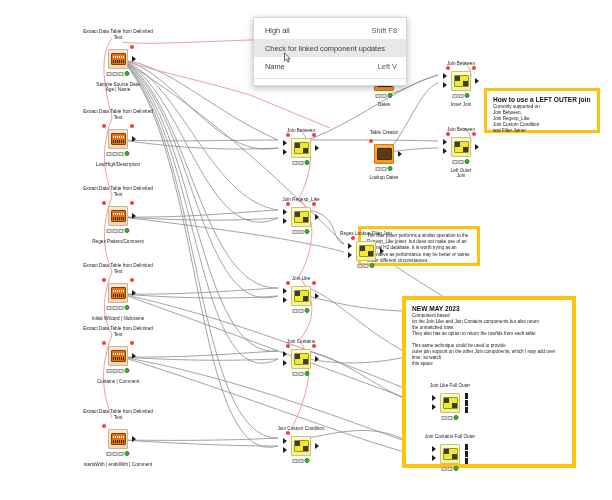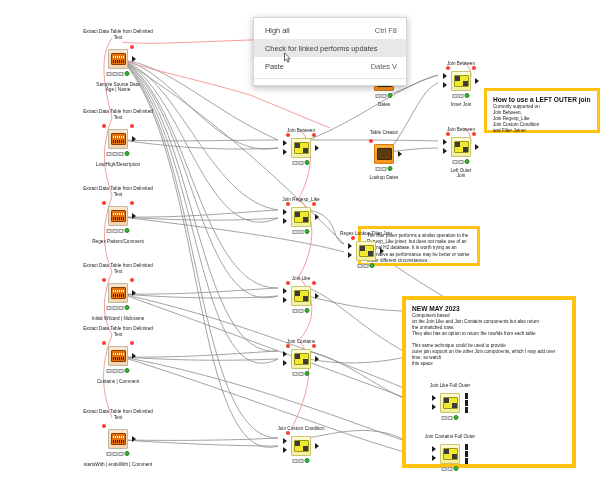--- a/index.html
+++ b/index.html
@@ -513,29 +513,29 @@
     <div class="status">
         <i></i>
         <i></i>
         <i class="dot"></i>
       </div>
   </div>
 
   <div id="ctxmenu">
     <div class="mi">
       <span>High all</span>
-      <span class="accel">Ctrl F8</span>
+      <span class="accel">Shift F8</span>
     </div>
     <div class="mi hl">
-      <span>Check for linked performs updates</span>
+      <span>Check for linked component updates</span>
       <span class="accel"></span>
     </div>
     <div class="mi">
-      <span>Paste</span>
-      <span class="accel">Dates V</span>
+      <span>Name</span>
+      <span class="accel">Left V</span>
     </div>
     <div class="sep"></div>
   </div>
 
   <svg class="cursor" viewBox="0 0 12 16">
     <path d="M2,1 L2,12 L4.6,9.6 L6.4,13.6 L8.2,12.8 L6.4,9 L9.6,9 Z" fill="#ffffff" stroke="#3a3a3a" stroke-width="1"></path>
   </svg>
 
 </div>
 

